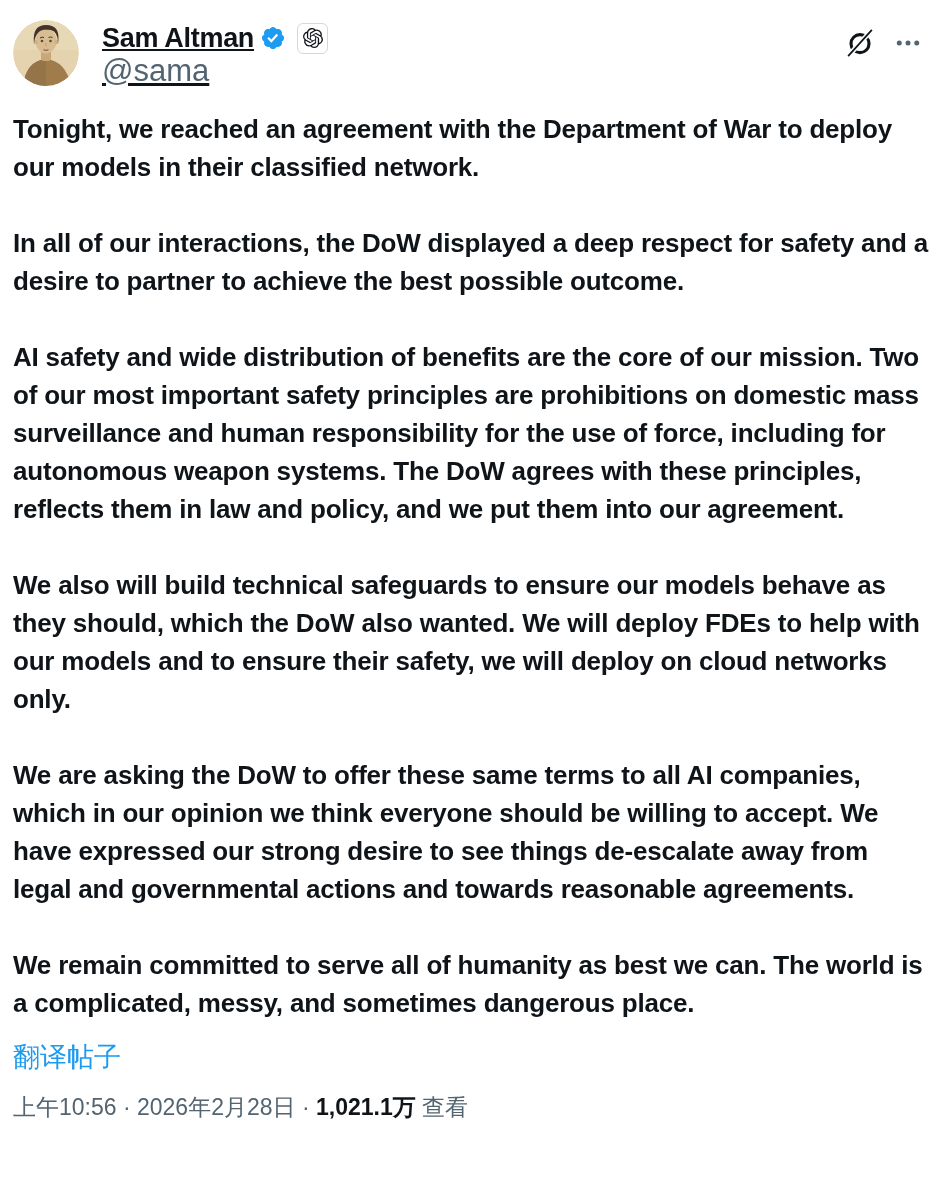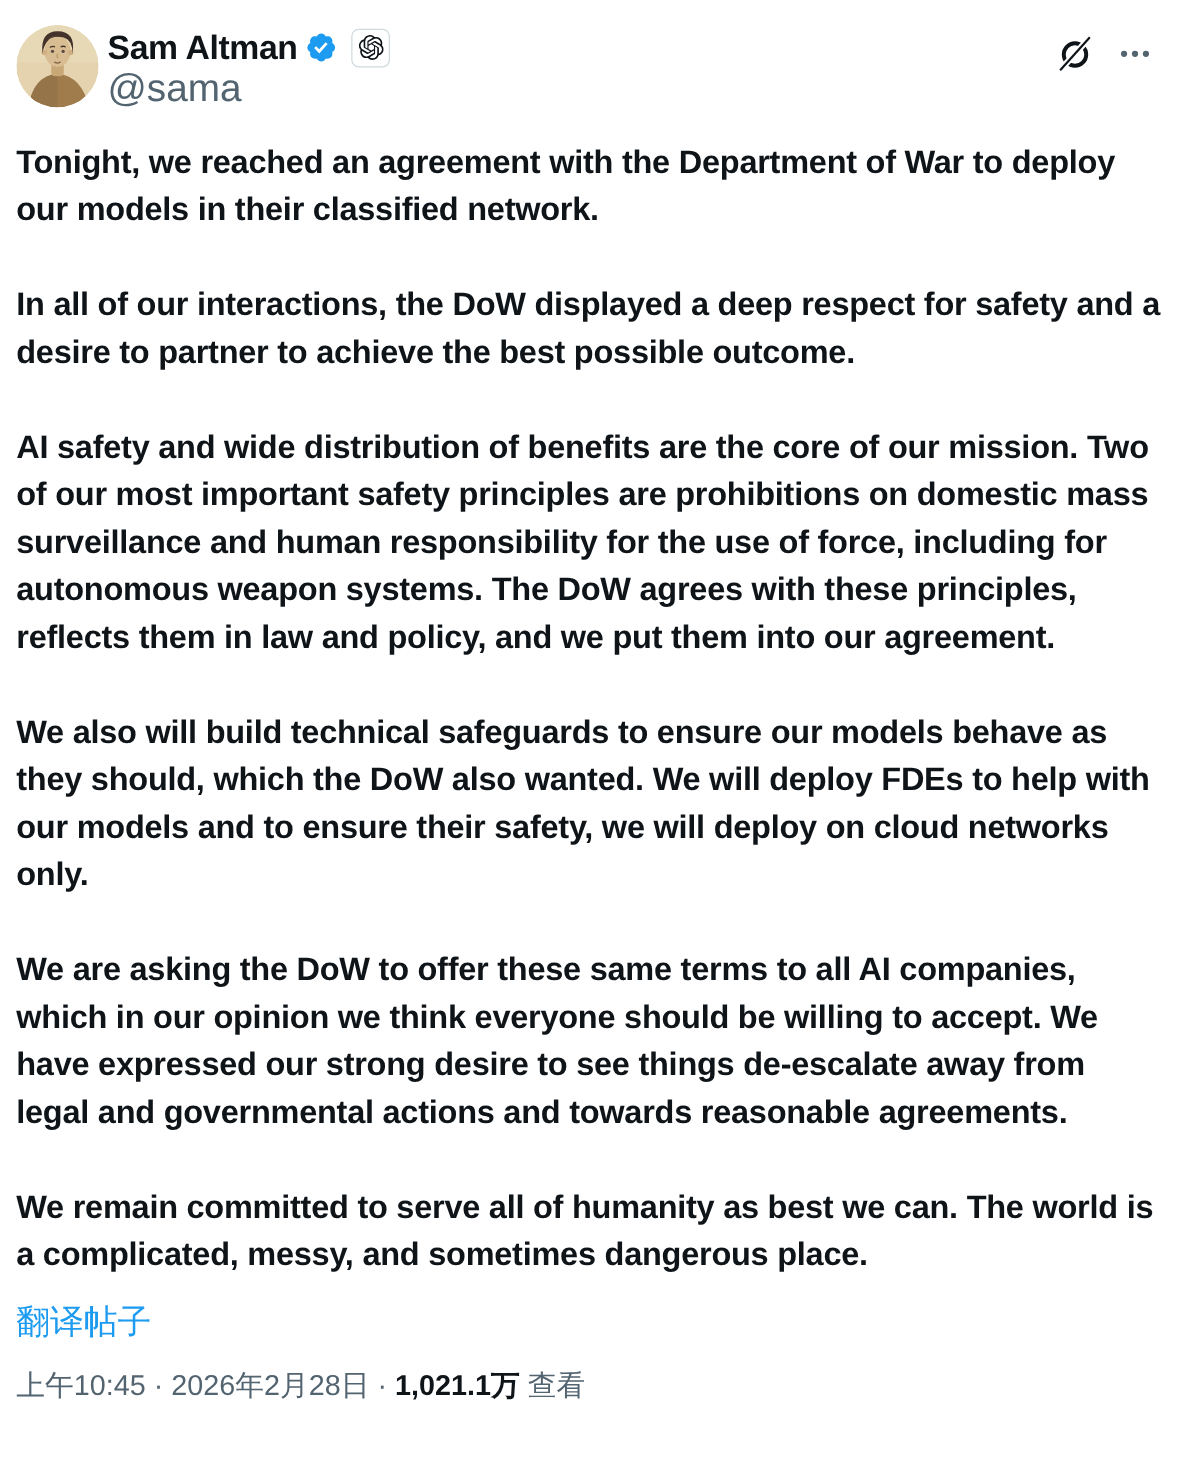--- a/index.html
+++ b/index.html
@@ -24,23 +24,24 @@
   .avatar {
     width: 66px;
     height: 66px;
     border-radius: 50%;
     overflow: hidden;
     flex: 0 0 66px;
     cursor: pointer;
   }
   .avatar svg { display: block; width: 66px; height: 66px; }
   .user-info {
-    margin-left: 7px;
+    margin-left: 23px;
     padding-top: 2px;
     min-width: 0;
+    text-decoration: underline;
   }
   .name-row {
     display: flex;
     align-items: center;
     gap: 6px;
     cursor: pointer;
   }
   .display-name {
     font-size: 27px;
     font-weight: 700;
@@ -207,16 +208,16 @@
 We also will build technical safeguards to ensure our models behave as they should, which the DoW also wanted. We will deploy FDEs to help with our models and to ensure their safety, we will deploy on cloud networks only.
 
 We are asking the DoW to offer these same terms to all AI companies, which in our opinion we think everyone should be willing to accept. We have expressed our strong desire to see things de-escalate away from legal and governmental actions and towards reasonable agreements.
 
 We remain committed to serve all of humanity as best we can. The world is a complicated, messy, and sometimes dangerous place.</div>
 
   <a class="translate-link" href="#">翻译帖子</a>
 
   
   <div class="timestamp-row">
-    <span>上午10:45 · 2026年2月28日 · </span><span class="views-count">1,021.1万</span><span> 查看</span>
+    <span>上午10:56 · 2026年2月28日 · </span><span class="views-count">1,021.1万</span><span> 查看</span>
   </div>
 
 </div>
 
 </body></html>

